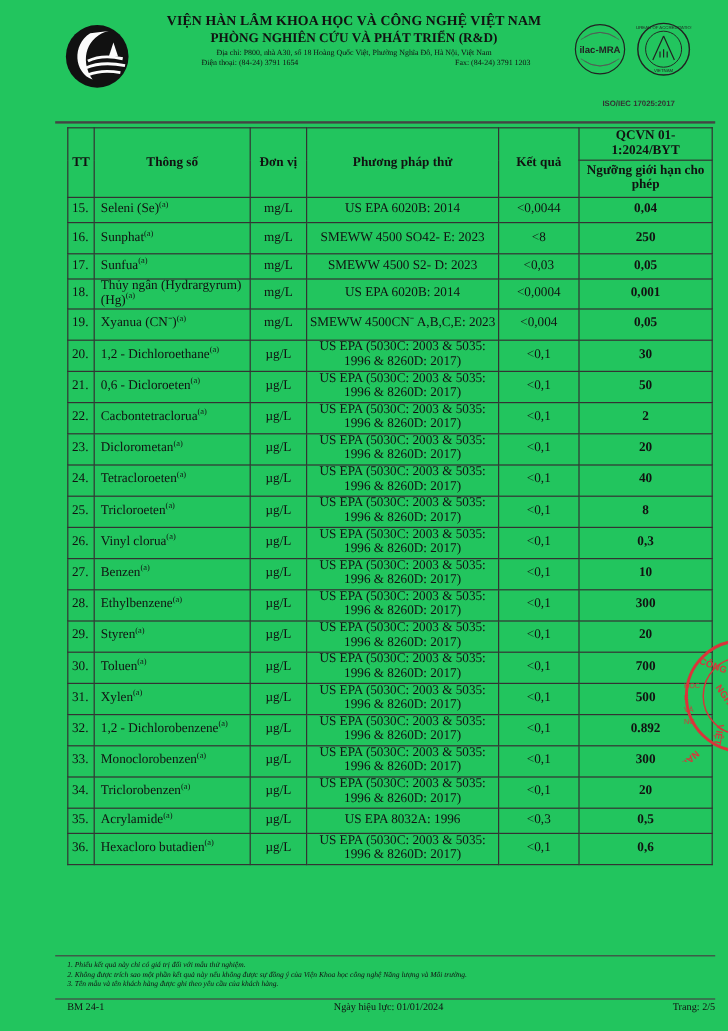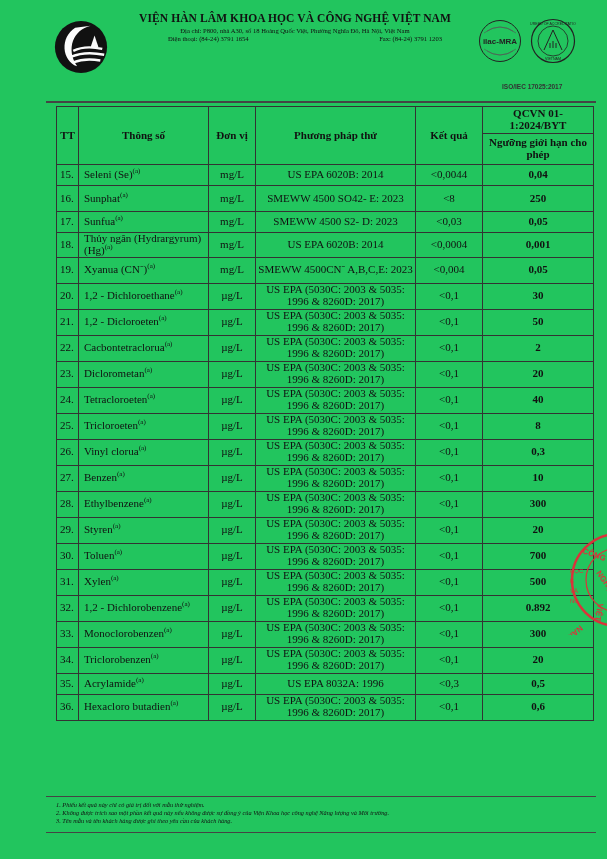--- a/index.html
+++ b/index.html
@@ -48,20 +48,21 @@
     <circle cx="30" cy="30" r="27" fill="#111"></circle>
     <path d="M40 8 C22 12 14 32 26 50 C10 44 8 20 24 10 Z" fill="#fbfbfb"></path>
     <path d="M44 18 L48 30 L40 30 Z" fill="#fbfbfb"></path>
     <path d="M22 34 Q34 28 52 32" stroke="#fbfbfb" stroke-width="2.5" fill="none"></path>
     <path d="M20 40 Q34 34 54 38" stroke="#fbfbfb" stroke-width="2.5" fill="none"></path>
     <path d="M22 46 Q34 41 50 44" stroke="#fbfbfb" stroke-width="2.5" fill="none"></path>
   </svg>
 
   <div class="hdr">
     <div class="l1">VIỆN HÀN LÂM KHOA HỌC VÀ CÔNG NGHỆ VIỆT NAM</div>
+    <div class="l3">PHÒNG NGHIÊN CỨU VÀ PHÁT TRIỂN (R&amp;D)</div>
     <div class="addr">Địa chỉ: P800, nhà A30, số 18 Hoàng Quốc Việt, Phường Nghĩa Đô, Hà Nội, Việt Nam</div>
     <div class="contact">
       <span>Điện thoại: (84-24) 3791 1654</span>
       <span>Fax: (84-24) 3791 1203</span>
     </div>
   </div>
 
   <svg class="ilac" viewBox="0 0 44 44">
     <circle cx="22" cy="22" r="20.5" fill="none" stroke="#222" stroke-width="1"></circle>
     <path d="M6 14 Q22 2 38 14" fill="none" stroke="#555" stroke-width="0.6"></path>
@@ -148,21 +149,21 @@
         <tr class="row">
           <td class="tt">20.</td>
           <td class="name"><span>1,2 - Dichloroethane</span><sup>(a)</sup></td>
           <td class="unit">µg/L</td>
           <td class="method">US EPA (5030C: 2003 &amp; 5035: 1996 &amp; 8260D: 2017)</td>
           <td class="result">&lt;0,1</td>
           <td class="limit">30</td>
         </tr>
         <tr class="row">
           <td class="tt">21.</td>
-          <td class="name"><span>1,2 - Dicloroeten</span><sup>(a)</sup></td>
+          <td class="name"><span>0,6 - Dicloroeten</span><sup>(a)</sup></td>
           <td class="unit">µg/L</td>
           <td class="method">US EPA (5030C: 2003 &amp; 5035: 1996 &amp; 8260D: 2017)</td>
           <td class="result">&lt;0,1</td>
           <td class="limit">50</td>
         </tr>
         <tr class="row">
           <td class="tt">22.</td>
           <td class="name"><span>Cacbontetraclorua</span><sup>(a)</sup></td>
           <td class="unit">µg/L</td>
           <td class="method">US EPA (5030C: 2003 &amp; 5035: 1996 &amp; 8260D: 2017)</td>
@@ -297,13 +298,18 @@
     <text x="2" y="78" font-family="Liberation Sans, sans-serif" font-size="6" fill="#d9343a">NG</text>
   </svg>
 
   <div class="rule" style="top:796px; height:1px;"></div>
   <div class="foot-notes">
     <div>1. Phiếu kết quả này chỉ có giá trị đối với mẫu thử nghiệm.</div>
     <div>2. Không được trích sao một phần kết quả này nếu không được sự đồng ý của Viện Khoa học công nghệ Năng lượng và Môi trường.</div>
     <div>3. Tên mẫu và tên khách hàng được ghi theo yêu cầu của khách hàng.</div>
   </div>
   <div class="rule" style="top:832px; height:1px;"></div>
+  <div class="foot-bar">
+    <span>BM 24-1</span>
+    <span>Ngày hiệu lực: 01/01/2024</span>
+    <span>Trang: 2/5</span>
+  </div>
 </div>
 
 </body></html>

